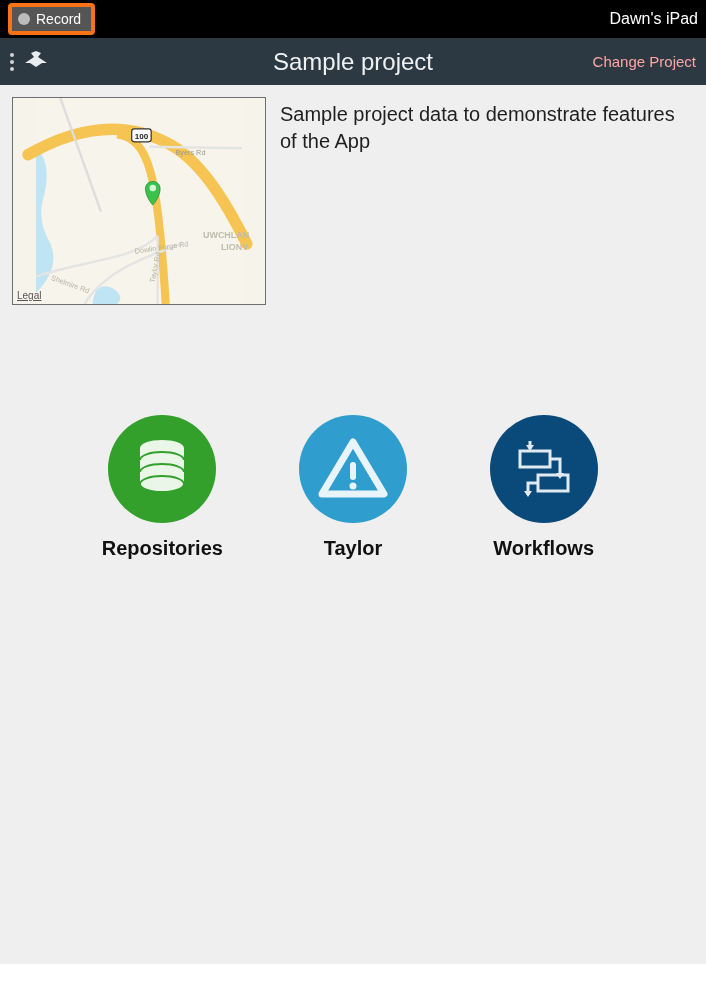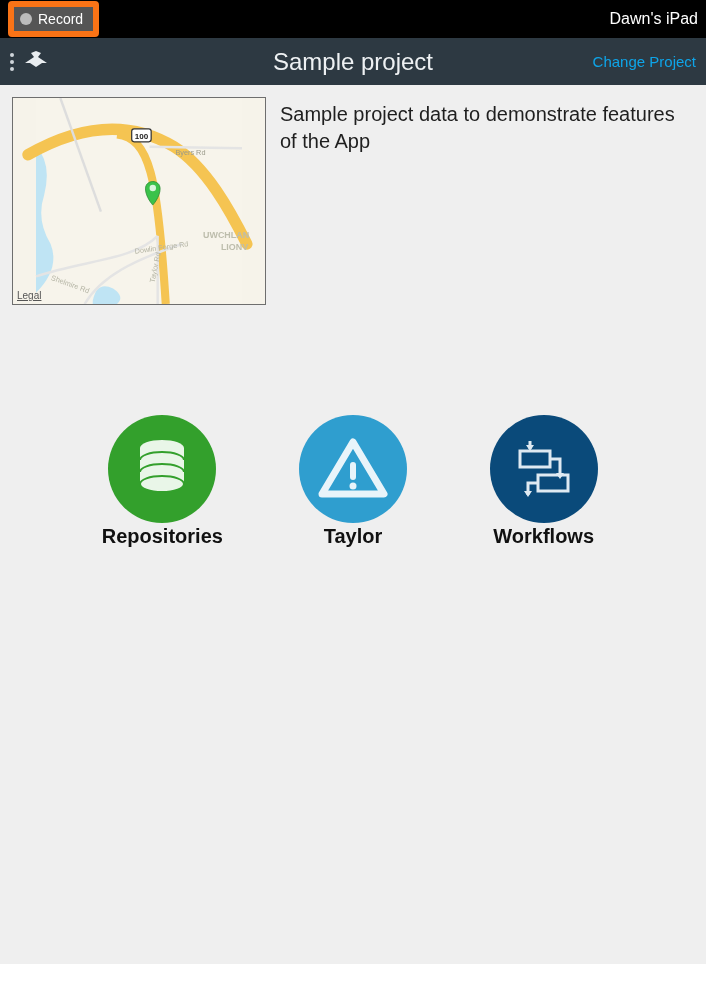--- a/index.html
+++ b/index.html
@@ -10,21 +10,21 @@
   .top-black {
     background: #000;
     height: 38px;
     display: flex;
     align-items: center;
     justify-content: space-between;
     padding: 0 8px;
   }
   .record-btn {
     background: #555;
-    border: 6px solid #f97316;
+    border: 4px solid #f97316;
     border-radius: 4px;
     color: #fff;
     padding: 4px 10px 4px 6px;
     font-size: 14px;
     display: flex;
     align-items: center;
     gap: 6px;
   }
   .record-dot {
     width: 12px; height: 12px; border-radius: 50%;
@@ -70,21 +70,21 @@
   }
   .menu-toggle { color:#fff; display:flex; align-items:center; gap:4px; }
   .hamburger { display:flex; flex-direction:column; gap:3px; }
   .hamburger span { width:4px; height:4px; background:#cfd5da; border-radius:50%; display:block; }
   .app-logo { margin-left:4px; }
   .nav-title {
     position:absolute; left:0; right:0; text-align:center;
     color:#eef1f3; font-size:24px; font-weight:400; pointer-events:none;
   }
   .change-project {
-    margin-left:auto; color:#0ea5e9; font-size:15px; background:none; border:none;
+    margin-left:auto; color:#fca5a5; font-size:15px; background:none; border:none;
   }
 
   
   .content {
     background:#efefef;
     height: calc(986px - 38px - 22px - 47px);
     padding: 12px;
   }
   .top-row { display:flex; gap:14px; }
   .map-box {
@@ -95,21 +95,21 @@
   .map-legal { position:absolute; left:4px; bottom:3px; font-size:10px; color:#555; text-decoration:underline; }
   .desc { font-size:20px; color:#1f1f1f; line-height:1.35; padding-top:4px; flex:1; }
 
   .grid {
     margin-top: 110px;
     display:grid;
     grid-template-columns: repeat(3, 1fr);
     gap: 60px 10px;
     padding: 0 60px;
   }
-  .tile { display:flex; flex-direction:column; align-items:center; gap:2px; }
+  .tile { display:flex; flex-direction:column; align-items:center; gap:14px; }
   .tile-circle {
     width:108px; height:108px; border-radius:50%;
     display:flex; align-items:center; justify-content:center;
   }
   .tile-label { font-size:20px; font-weight:700; color:#111; }
 
   .c-green { background:#33a02c; }
   .c-green2 { background:#3aad3a; }
   .c-blue { background:#2f9ecf; }
   .c-navy { background:#0a4a7a; }

